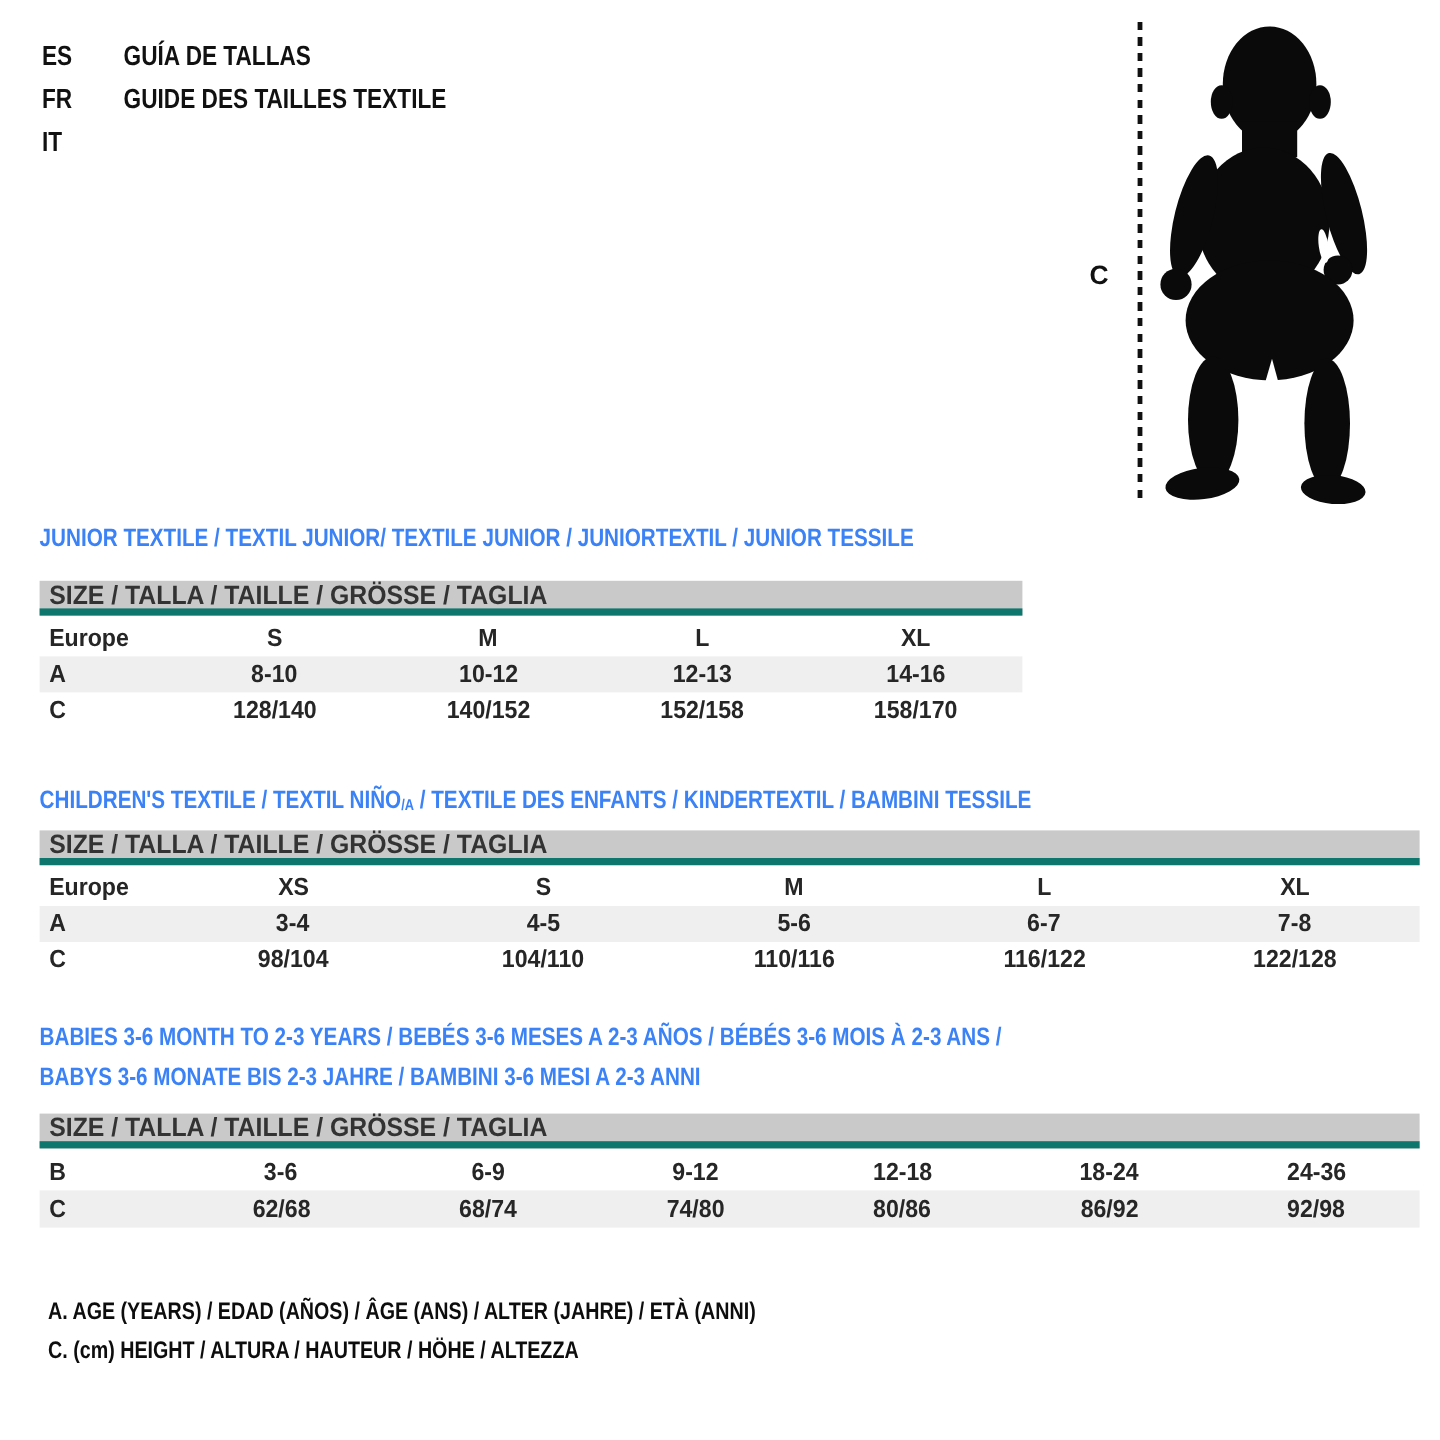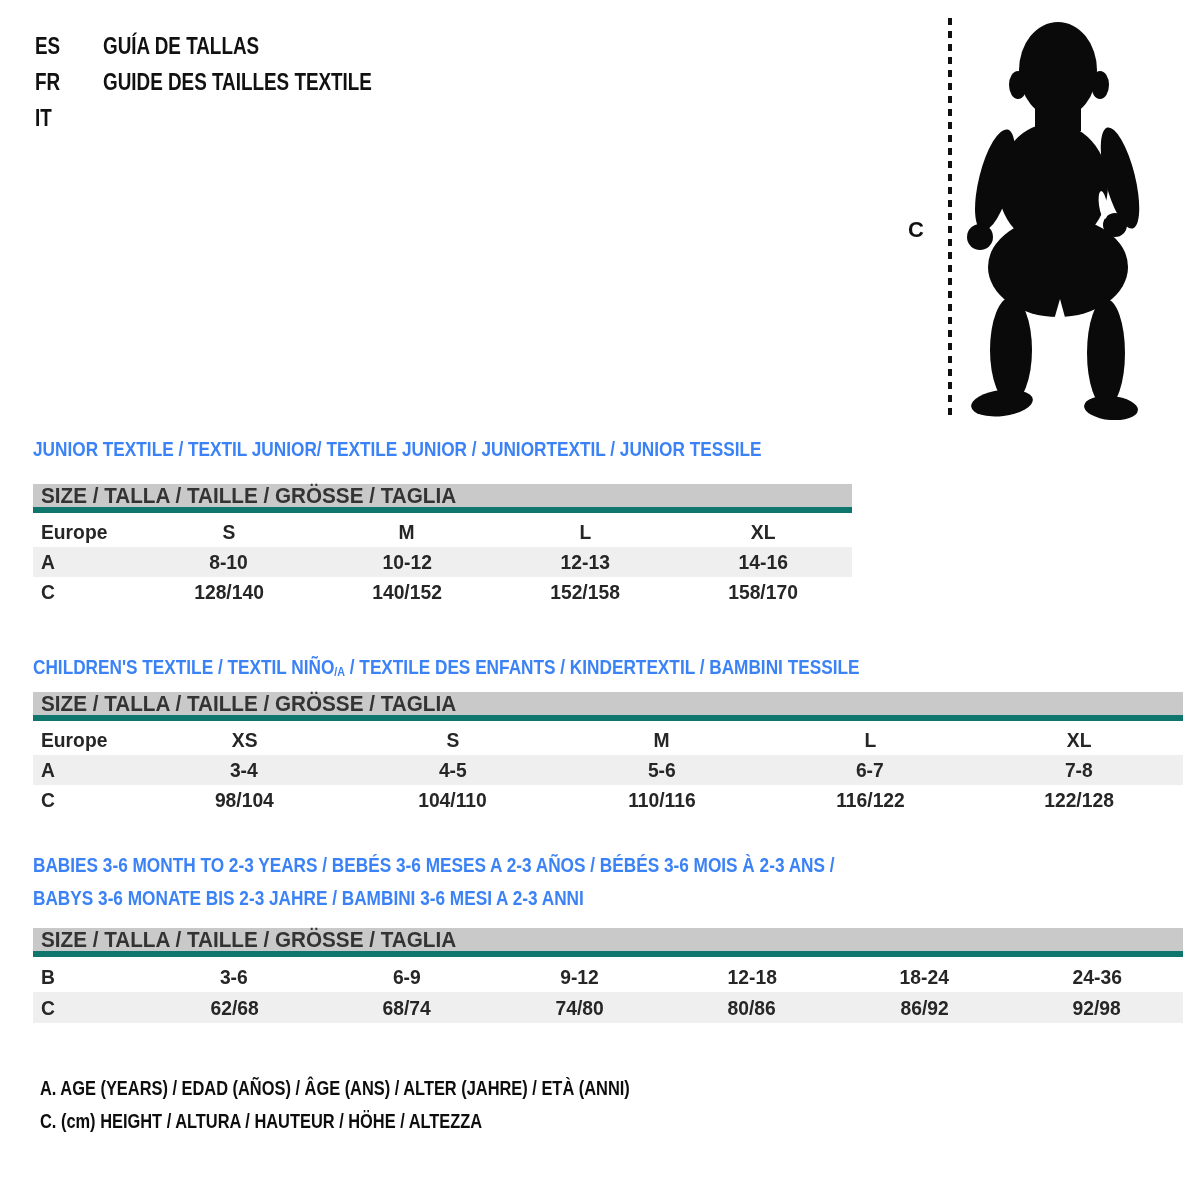--- a/index.html
+++ b/index.html
@@ -36,21 +36,21 @@
   .tlabel{padding-left:8px;text-align:left;text-decoration:underline;}
   .tcell{text-align:center;}
 
   
   .dash-line{left:948px;top:18px;width:4px;height:397px;
      background:repeating-linear-gradient(to bottom,#101010 0 7px,transparent 7px 13px);}
   .fig-label{left:908px;top:217px;font-size:22px;font-weight:700;color:#111;}
 
   
   .legend{left:40px;top:1072px;font-size:20px;font-weight:700;color:#0d0d0d;}
-  .legend-line{height:33px;display:flex;align-items:center;}
+  .legend-line{height:33px;display:flex;align-items:flex-end;}
 
   .babies-title-line{height:33px;display:flex;align-items:center;}
 </style>
 </head>
 <body>
 
 <div class="abs lang-block">
   <div class="lang-row">
     <span><span class="cx">ES</span></span>
     <span><span class="cx">GUÍA DE TALLAS</span></span>

